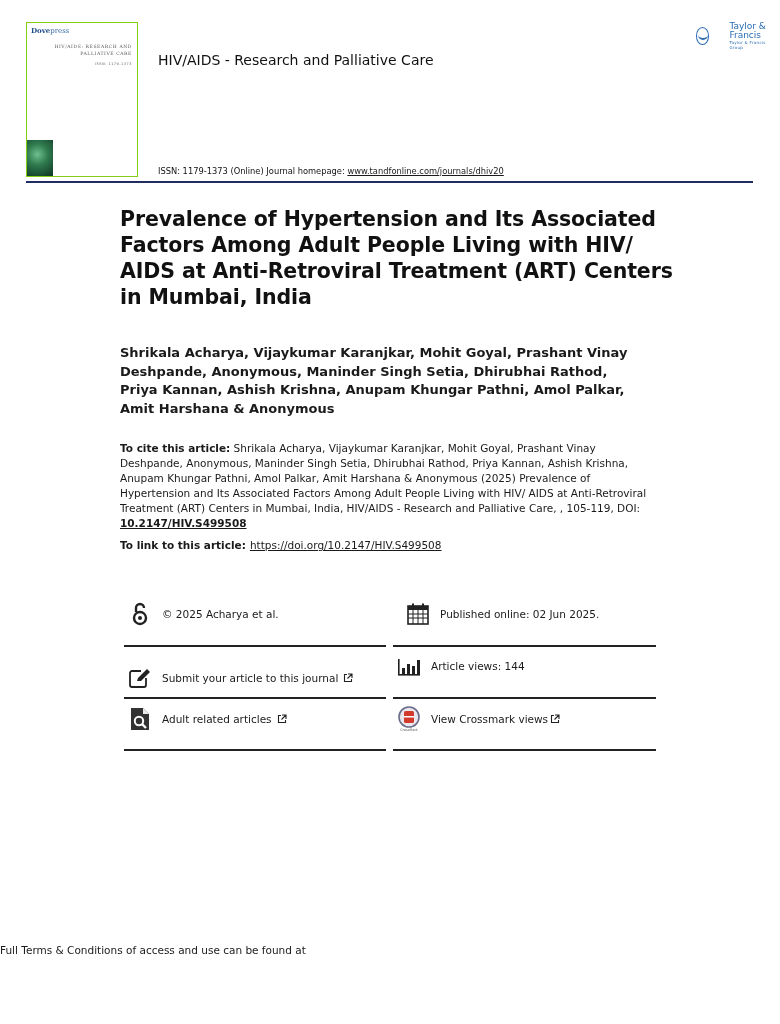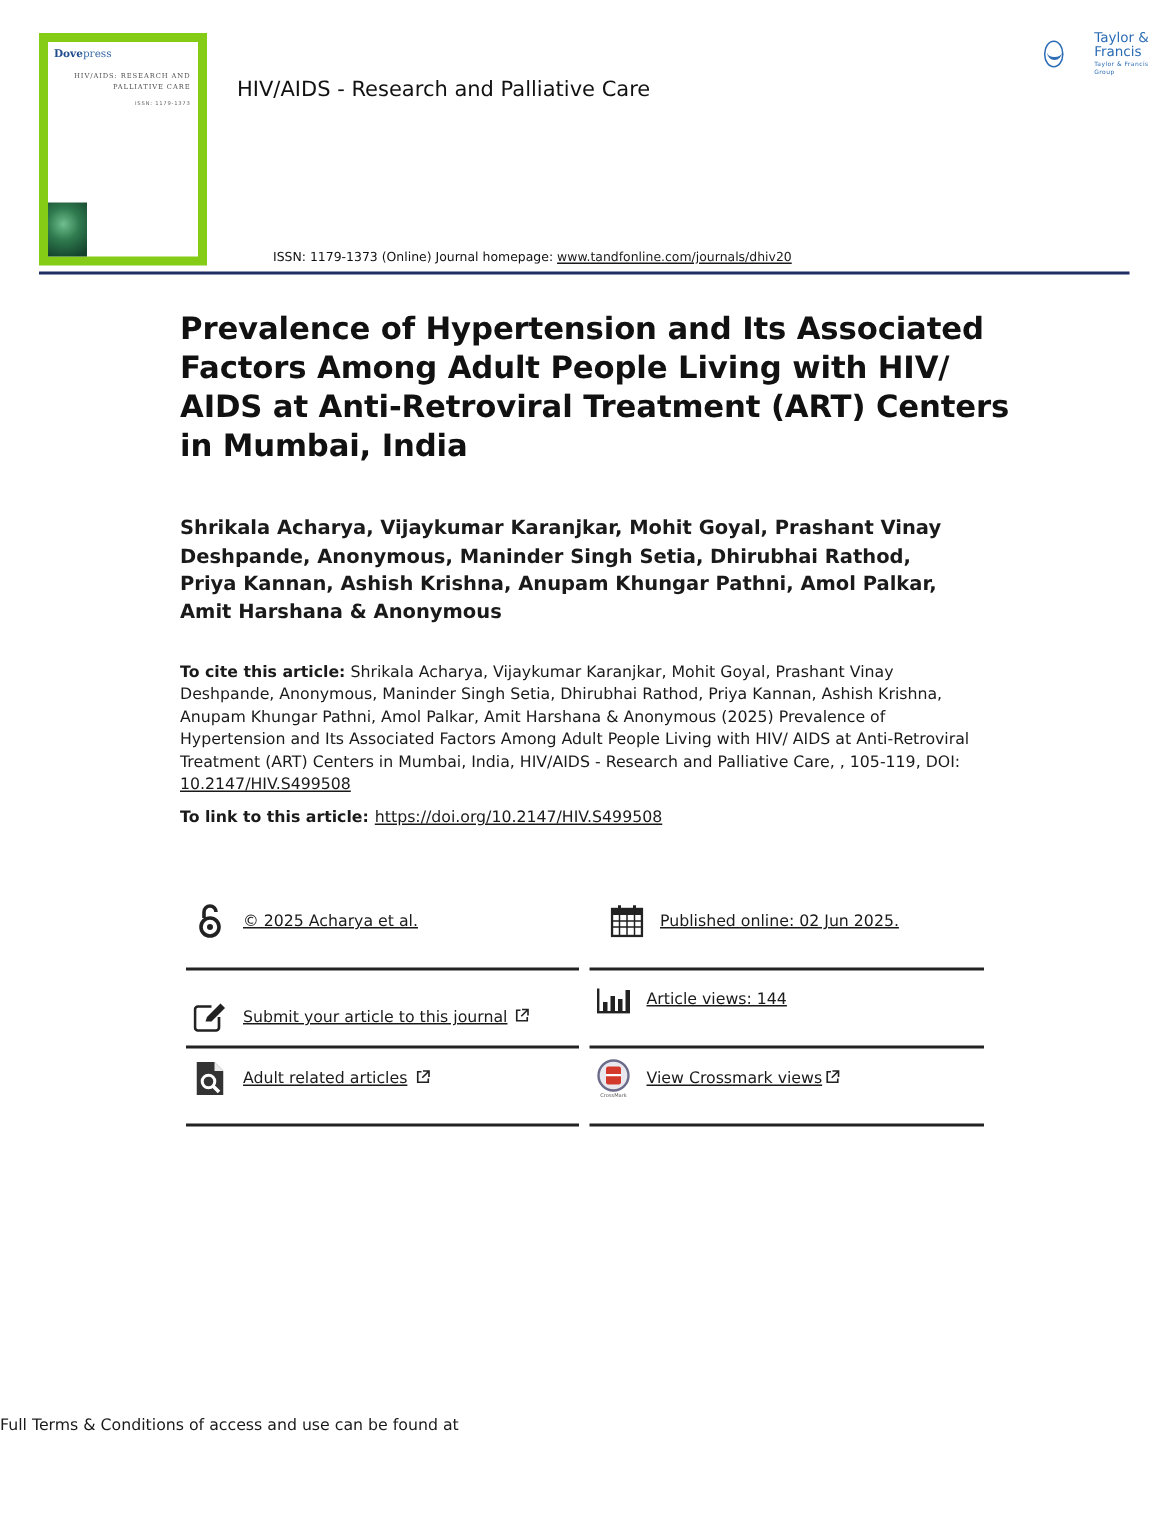--- a/index.html
+++ b/index.html
@@ -2,56 +2,56 @@
 <html><head>
 <meta charset="utf-8">
 <style>
   html, body { margin: 0; padding: 0; background: #ffffff; }
   body { width: 780px; height: 1024px; position: relative; overflow: hidden;
          font-family: "DejaVu Sans", "Liberation Sans", sans-serif; color: #1a1a1a; }
   a { color: #1a1a1a; }
 
   
   .cover { position: absolute; left: 26px; top: 22px; width: 112px; height: 155px;
-           border: 6px solid #84cc16; background: #fff; box-sizing: border-box; }
+           border: 1px solid #84cc16; background: #fff; box-sizing: border-box; }
   .cover .publisher { position: absolute; left: 4px; top: 3px; font-family: "DejaVu Serif", serif;
            font-size: 7px; color: #3d6da8; }
   .cover .publisher b { color: #1f4d8c; }
   .cover .ctitle { position: absolute; right: 5px; top: 20px; width: 95px; text-align: right;
            font-family: "DejaVu Serif", serif; font-size: 4.5px; letter-spacing: 0.6px; color: #555; line-height: 7px; }
   .cover .cissn { position: absolute; right: 5px; top: 39px; font-size: 3.5px; letter-spacing: 0.5px; color: #666; }
   .cover .img { position: absolute; left: 0; bottom: 0; width: 26px; height: 36px;
            background: radial-gradient(circle at 40% 40%, #6fbf8f 0, #2f7a4e 40%, #13402a 90%); }
 
   .journal-title { position: absolute; left: 158px; top: 52px; font-size: 14px; color: #111; }
   .tf-logo { position: absolute; left: 672px; top: 22px; display: flex; align-items: center; gap: 20px; padding-left: 24px; }
   .tf-logo .circle { width: 18px; height: 18px; border: 1.5px solid #2b6cb5; border-radius: 50%; box-sizing: border-box;
            display: flex; align-items: center; justify-content: center; }
   .tf-logo .circle span { width: 10px; height: 5px; border-bottom: 2px solid #2b6cb5; border-radius: 0 0 6px 6px; margin-top: 1px; }
   .tf-logo .name { font-size: 9px; color: #2b6cb5; line-height: 9px; }
   .tf-logo .sub { font-size: 4px; color: #2b6cb5; letter-spacing: 0.3px; }
 
-  .issn-line { position: absolute; left: 158px; top: 166px; font-size: 8.3px; color: #111; white-space: nowrap; margin-left: 24px; }
+  .issn-line { position: absolute; left: 158px; top: 166px; font-size: 8.3px; color: #111; white-space: nowrap; }
   .issn-line a { text-decoration: underline; }
   .rule { position: absolute; left: 26px; top: 181px; width: 727px; height: 2px; background: #1f2d63; }
 
   
   .article-title { position: absolute; left: 120px; top: 206px; width: 560px; font-size: 20.5px; font-weight: bold;
            line-height: 26px; color: #111; letter-spacing: -0.1px; }
   .authors { position: absolute; left: 120px; top: 344px; width: 520px; font-size: 13px; font-weight: bold;
            line-height: 18.5px; color: #1a1a1a; }
   .cite { position: absolute; left: 120px; top: 441px; width: 530px; font-size: 10.5px; line-height: 15px; color: #1a1a1a; }
   .cite b { font-weight: bold; }
-  .cite a { text-decoration: underline; }
+  .cite a { text-decoration: underline; font-weight: bold; }
   .link-line { position: absolute; left: 120px; top: 539px; font-size: 10.5px; color: #1a1a1a; white-space: nowrap; }
   .link-line b { font-weight: bold; }
   .link-line a { margin-left: 4px; }
 
   
-  .cell { position: absolute; height: 52px; width: 262px; display: flex; align-items: center; box-sizing: border-box; text-decoration: underline; }
+  .cell { position: absolute; height: 52px; width: 262px; display: flex; align-items: center; box-sizing: border-box; }
   .cell .ico { width: 24px; height: 24px; margin-left: 4px; margin-right: 10px; display: flex; align-items: center; justify-content: center; }
   .cell .txt { font-size: 10.5px; color: #1a1a1a; white-space: nowrap; }
   .ext { display: inline-block; margin-left: 5px; vertical-align: -1px; }
   .hline { position: absolute; height: 1.5px; background: #222; }
 
   .footer { position: absolute; left: 0; width: 780px; top: 943px; text-align: left; font-size: 10.5px; line-height: 15px; color: #1a1a1a; }
 </style>
 </head>
 <body>
 

